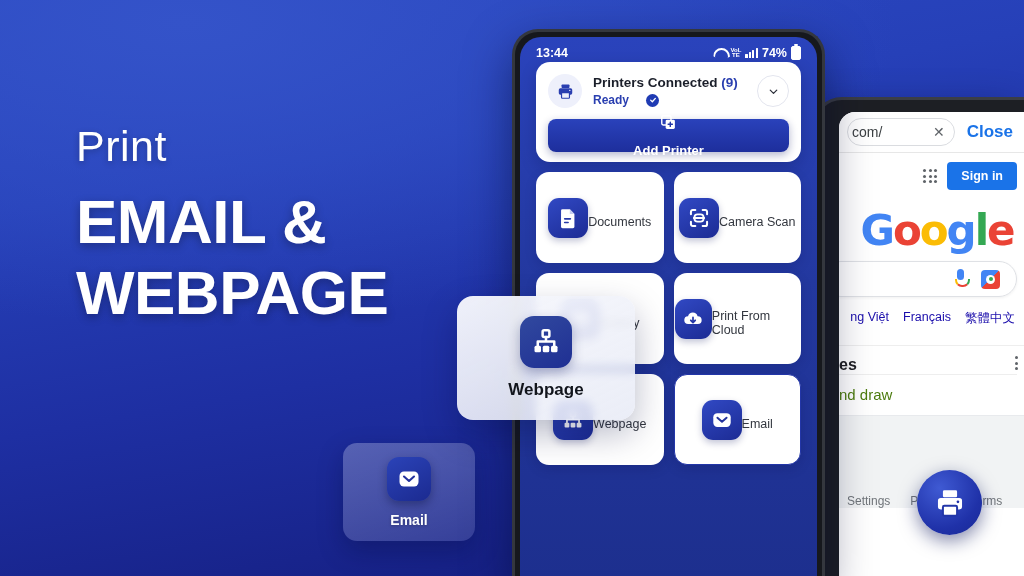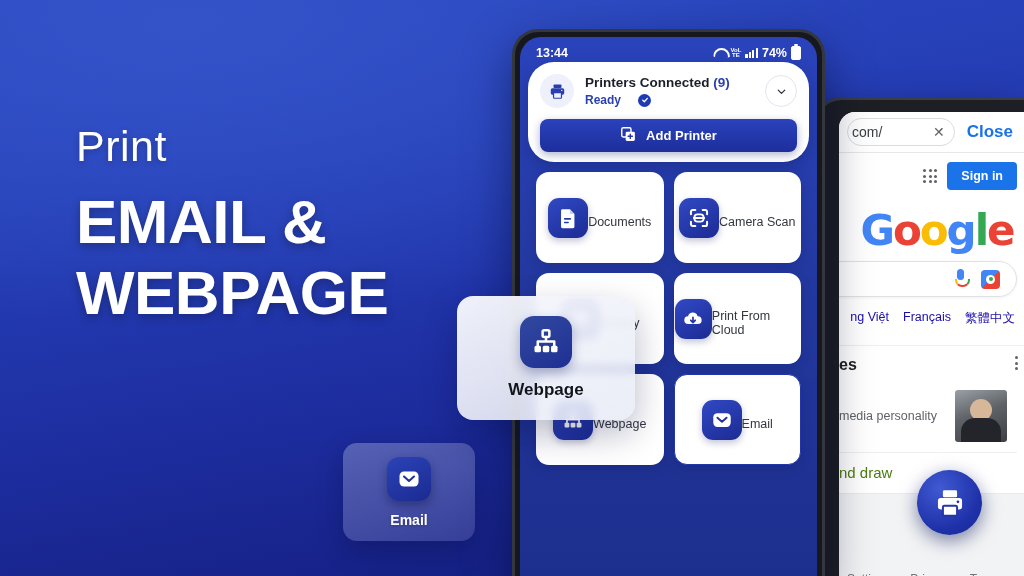--- a/index.html
+++ b/index.html
@@ -175,21 +175,21 @@
   .bars i:nth-child(3){height:8px;}
   .bars i:nth-child(4){height:10px;}
   .batt{width:8px;height:12px;border:1.6px solid #fff;border-radius:2px;background:#fff;position:relative;}
   .batt::after{content:"";position:absolute;left:2px;top:-3.4px;width:4px;height:2px;background:#fff;border-radius:1px;}
   .c-title{
     text-align:center;color:#ffffff;font-size:16px;font-weight:bold;
     padding:12px 0 14px 0;
   }
 
   .printer-card{
-    margin:0 8px;background:#ffffff;border-radius:26px;
+    margin:0 16px;background:#ffffff;border-radius:14px;
     box-shadow:0 6px 16px rgba(5,12,60,.22);
     padding:12px 12px 10px 12px;
   }
   .pc-row{display:flex;align-items:center;gap:11px;}
   .pc-ico{
     width:34px;height:34px;flex:0 0 34px;border-radius:50%;background:#eef0fb;
     display:flex;align-items:center;justify-content:center;
   }
   .pc-texts{flex:1;min-width:0;}
   .pc-title{font-size:13.5px;font-weight:bold;color:#1b1f2a;white-space:nowrap;}
@@ -202,21 +202,21 @@
   }
   .chev{
     width:30px;height:30px;flex:0 0 30px;border-radius:50%;border:1px solid #e3e5ee;
     display:flex;align-items:center;justify-content:center;
   }
   .add-btn{
     margin-top:11px;height:33px;border-radius:8px;
     background:linear-gradient(180deg,#2a42bb 0%,#1d2e9c 100%);
     box-shadow:0 3px 8px rgba(12,22,100,.32);
     display:flex;align-items:center;justify-content:center;gap:9px;
-    color:#fff;font-size:13px;font-weight:bold;
+    color:#fff;font-size:13px;font-weight:bold;flex-direction:column;
   }
 
   .grid{
     margin:10px 16px 0 16px;display:grid;grid-template-columns:1fr 1fr;gap:10px;
   }
   .tile{
     background:#ffffff;border-radius:13px;height:89px;
     box-shadow:0 4px 12px rgba(5,12,60,.16);
     display:flex;flex-direction:row;align-items:center;justify-content:center;
     border:1.5px solid transparent;
@@ -314,24 +314,20 @@
         <a>繁體中文</a>
       </div>
 
       <div class="r-news">
         <div class="r-news-title">es</div>
         <div class="r-kebab">
             <i></i>
             <i></i>
             <i></i>
           </div>
-        <div class="r-news-row">
-          <div class="r-news-sub">media personality</div>
-          <div class="r-thumb"></div>
-        </div>
         <div class="r-news-row2">nd draw</div>
       </div>
 
       <div class="r-greyfill"></div>
       <div class="r-footer">
         <a>Settings</a>
         <a>Privacy</a>
         <a>Terms</a>
       </div>
 

